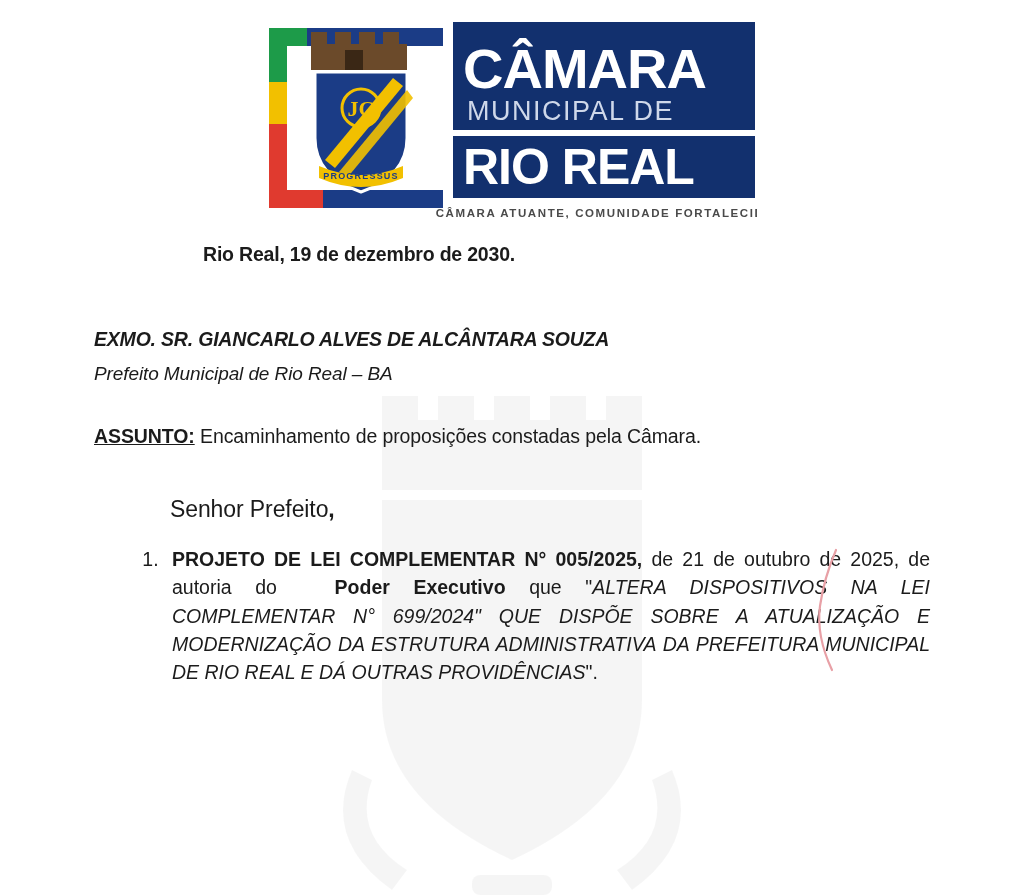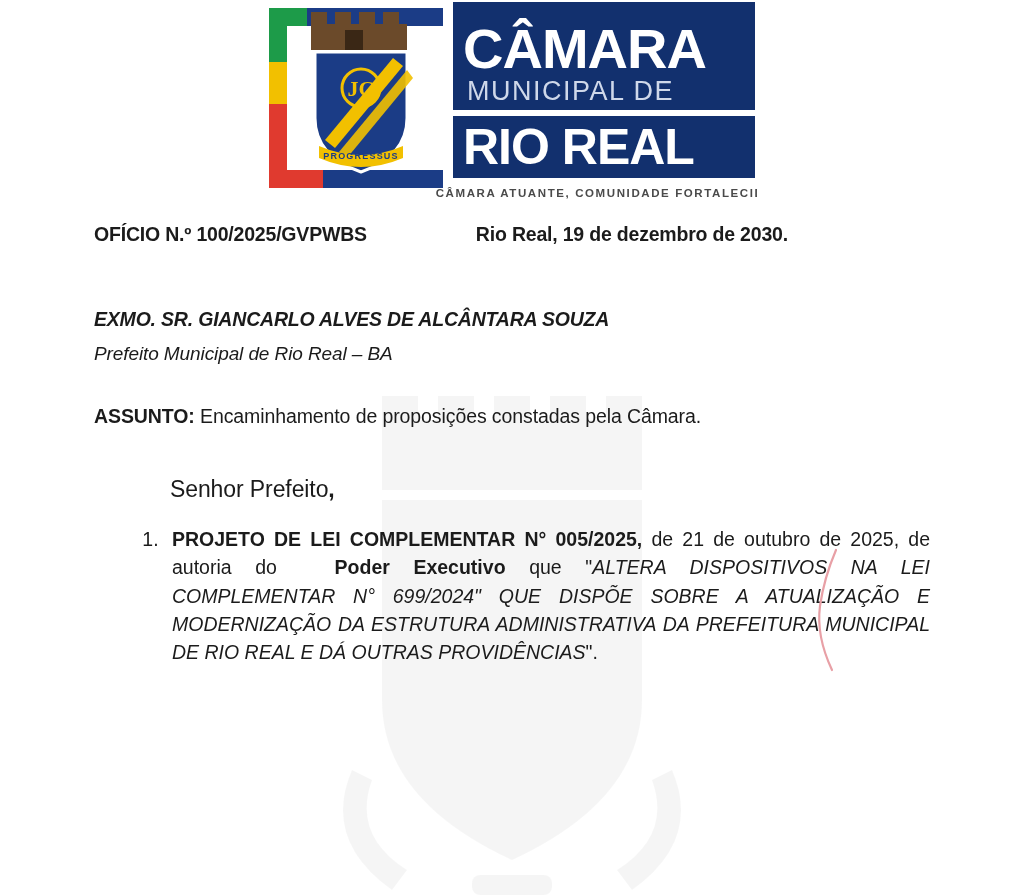--- a/index.html
+++ b/index.html
@@ -36,21 +36,21 @@
     width: 1024px;
     height: 896px;
     box-sizing: border-box;
   }
 
   
   .header {
     width: 100%;
     display: flex;
     justify-content: center;
-    padding-top: 0;
+    padding-top: 20px;
   }
   .logo-block {
     position: relative;
     width: 490px;
     height: 205px;
   }
   .logo-svg { display: block; width: 490px; height: 205px; }
 
   
   .doc-body {
@@ -88,21 +88,21 @@
     font-size: 19px;
     margin-top: 12px;
     letter-spacing: -0.1px;
   }
 
   .subject {
     margin-top: 40px;
     font-size: 19.5px;
     letter-spacing: -0.1px;
   }
-  .subject b { font-weight: bold; }
+  .subject b { font-weight: bold; text-decoration: underline; }
 
   .greeting {
     margin-top: 48px;
     font-size: 23px;
     text-indent: 76px;
     letter-spacing: -0.1px;
   }
   .greeting b { font-weight: bold; }
 
   .para {
@@ -213,21 +213,20 @@
         <text x="196" y="164" font-family="Liberation Sans, sans-serif" font-size="50" font-weight="bold" fill="#ffffff" letter-spacing="-1">RIO REAL</text>
 
         <text x="338" y="197" text-anchor="middle" font-family="Liberation Sans, sans-serif" font-size="11.5" font-weight="bold" fill="#4a4a4a" letter-spacing="1.6">CÂMARA ATUANTE, COMUNIDADE FORTALECIDA</text>
       </svg>
     </div>
   </div>
 
   <div class="doc-body">
 
     <div class="line-oficio">
-      <span class="oficio-num">OFÍCIO N.º 100/2025/GVPWBS</span>
       <span class="oficio-date">Rio Real, 19 de dezembro de 2030.</span>
     </div>
 
     <div class="recipient">
       <div class="recipient-name">EXMO. SR. GIANCARLO ALVES DE ALCÂNTARA SOUZA</div>
       <div class="recipient-role">Prefeito Municipal de Rio Real – BA</div>
     </div>
 
     <div class="subject">
       <b>ASSUNTO:</b><span> Encaminhamento de proposições constadas pela Câmara.</span>

